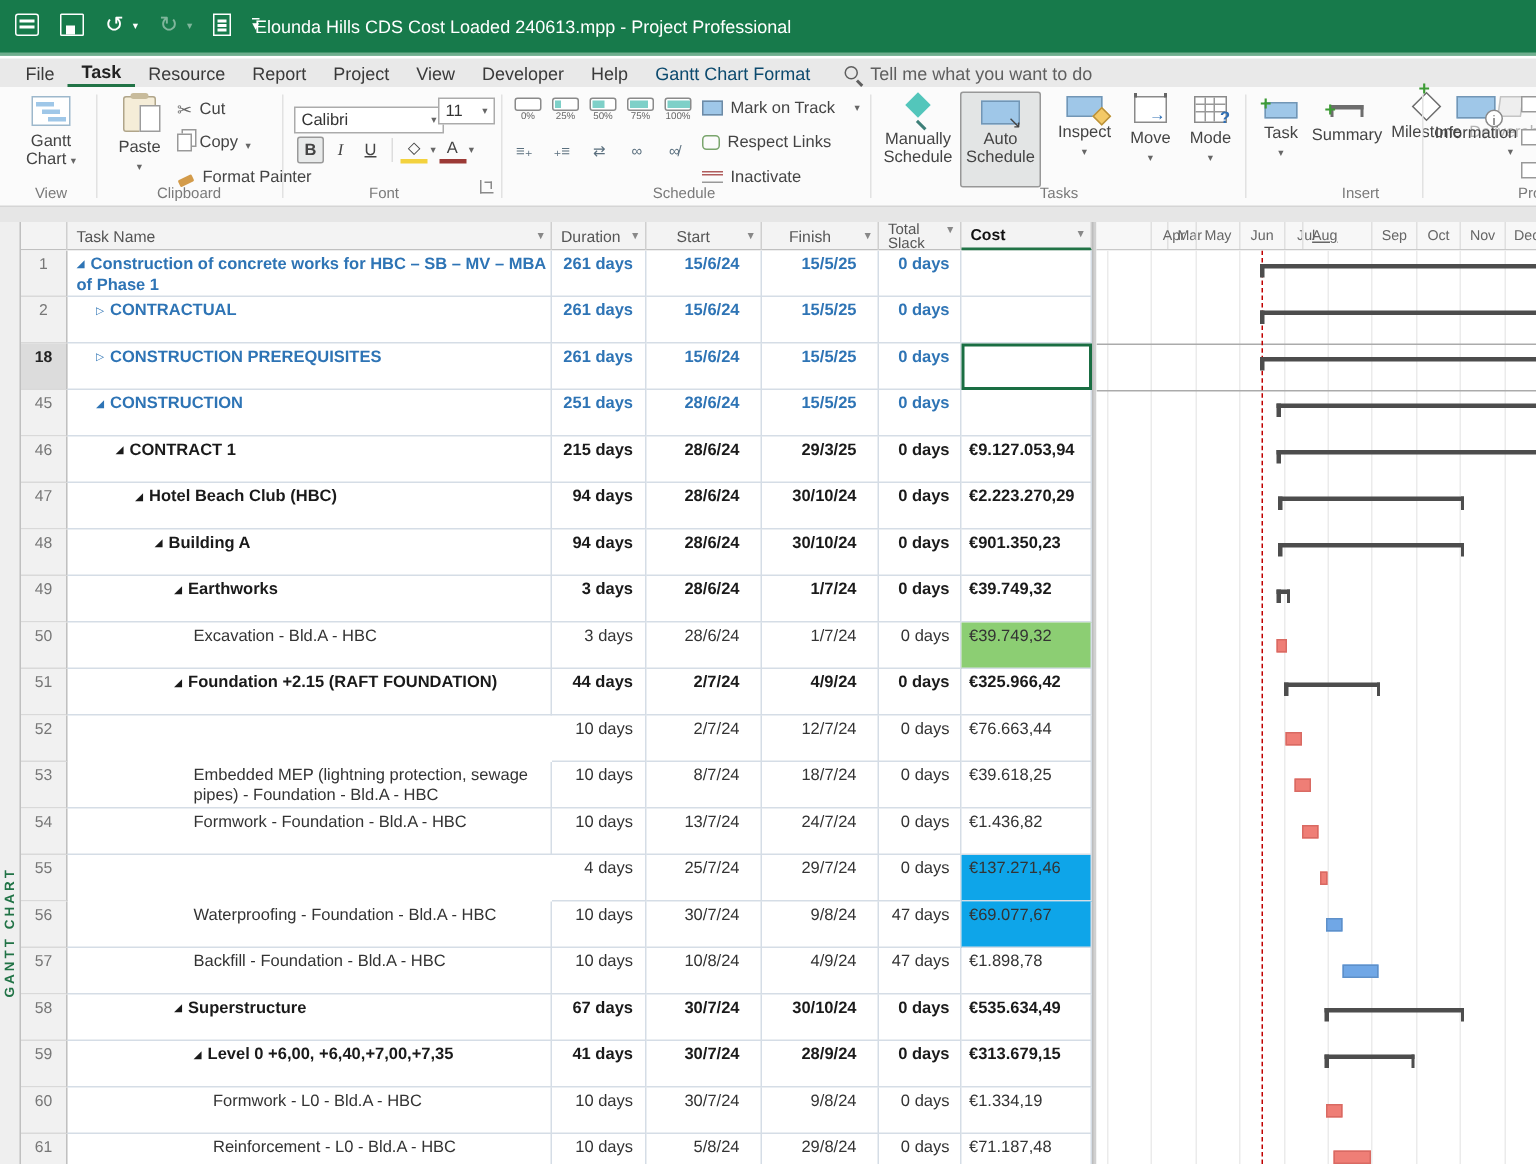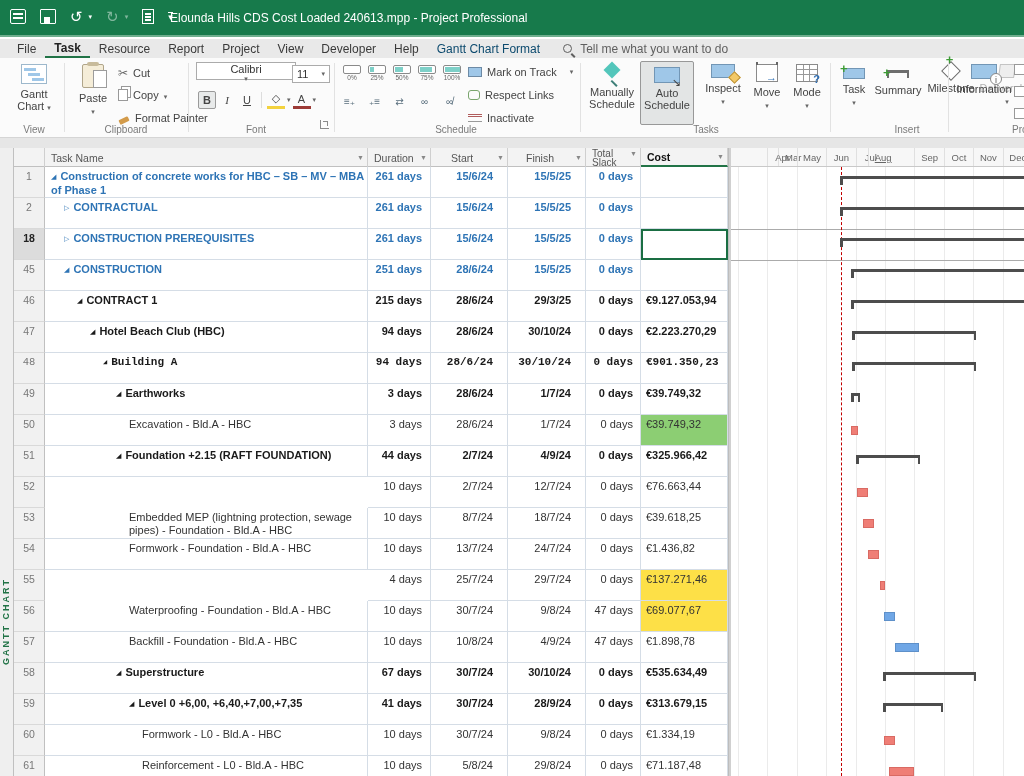--- a/index.html
+++ b/index.html
@@ -107,21 +107,21 @@
   .c-fin  { left:494px; width:78px; text-align:right; padding-right:14px; }
   .c-slk  { left:572px; width:55px; text-align:right; padding-right:7px; }
   .c-cost { left:627px; width:87px; text-align:left; padding-left:5px; }
   .s-blue { color:#2E74B5; font-weight:bold; }
   .s-bold { color:#1a1a1a; font-weight:bold; }
   .s-normal { color:#333; }
   .glyph { font-size:7px; margin-right:4px; position:relative; top:-1px; }
   .selnum { background:#dcdcdc !important; color:#222 !important; font-weight:bold; }
   .selcell { outline:2px solid #1a6e43; outline-offset:-2px; }
   .bg-green { background:#8CCE73; }
-  .bg-yellow { background:#fde047; }
+  .bg-yellow { background:#0ea5e9; }
 
   #splitter { position:absolute; left:728px; top:148px; width:3px; height:628px; background:#d0d0d0; border-left:1px solid #bdbdbd; }
   #chead { position:absolute; left:731px; top:148px; width:293px; height:19px; background:#f7f7f7; border-bottom:1px solid #c9c9c9; overflow:hidden; }
   .mon { position:absolute; top:0; height:19px; font-size:9.5px; color:#666; display:flex; align-items:center; justify-content:center; border-left:1px solid #e0e0e0; }
   #cbody { position:absolute; left:731px; top:167px; width:293px; height:609px; background:#fff; overflow:hidden; }
   .vgrid { position:absolute; top:0; bottom:0; width:1px; background:#ebebeb; }
   .selline { position:absolute; left:0; right:0; height:1px; background:#ababab; }
   #statusline { position:absolute; top:0; bottom:0; width:0; border-left:1.5px dashed #c00000; }
   .bsum { position:absolute; height:8px; border-top:3.5px solid #4d4d4d; }
   .bsum::before { content:""; position:absolute; left:0; top:-3.5px; width:2.5px; height:9px; background:#4d4d4d; }
@@ -185,21 +185,21 @@
       <span>Copy</span>
       <span class="vcar">▾</span>
   </div>
   <div class="smallrow" style="left:118px; top:54px;">
     <span class="ic-brush"></span>
       <span>Format Painter</span>
   </div>
   <div class="rglabel" style="left:66px; width:120px;">Clipboard</div>
   <div class="rdiv" style="left:188px;"></div>
 
-  <div class="combo" style="position:absolute; left:196px; top:4px; width:100px;flex-direction:column;">
+  <div class="combo" style="position:absolute; left:196px; top:13px; width:100px;">
     <span>Calibri</span>
       <span class="vcar">▾</span>
   </div>
   <div class="combo" style="position:absolute; left:292px; top:7px; width:38px;">
     <span>11</span>
       <span class="vcar">▾</span>
   </div>
   <div class="smallrow" style="left:198px; top:33px; gap:2px;">
     <span class="fbtn sel" style="font-weight:bold;">B</span>
     <span class="fbtn" style="font-style:italic; font-family:'Liberation Serif',serif;">I</span>
@@ -415,21 +415,21 @@
     </div>
     <div class="trow" style="top: 155px;">
       <div class="cell c-num">47</div>
       <div class="cell c-name s-bold" style="padding-left: 45px;"><span class="glyph">◢</span><span>Hotel Beach Club (HBC)</span></div>
       <div class="cell s-bold c-dur">94 days</div>
       <div class="cell s-bold c-start">28/6/24</div>
       <div class="cell s-bold c-fin">30/10/24</div>
       <div class="cell s-bold c-slk">0 days</div>
       <div class="cell s-bold c-cost">€2.223.270,29</div>
     </div>
-    <div class="trow" style="top: 186px; font-family: Liberation Mono, monospace;">
+    <div class="trow" style="top: 186px;">
       <div class="cell c-num">48</div>
       <div class="cell c-name s-bold" style="padding-left: 58px;"><span class="glyph">◢</span><span>Building A</span></div>
       <div class="cell s-bold c-dur">94 days</div>
       <div class="cell s-bold c-start">28/6/24</div>
       <div class="cell s-bold c-fin">30/10/24</div>
       <div class="cell s-bold c-slk">0 days</div>
       <div class="cell s-bold c-cost">€901.350,23</div>
     </div>
     <div class="trow" style="top: 217px;">
       <div class="cell c-num">49</div>

